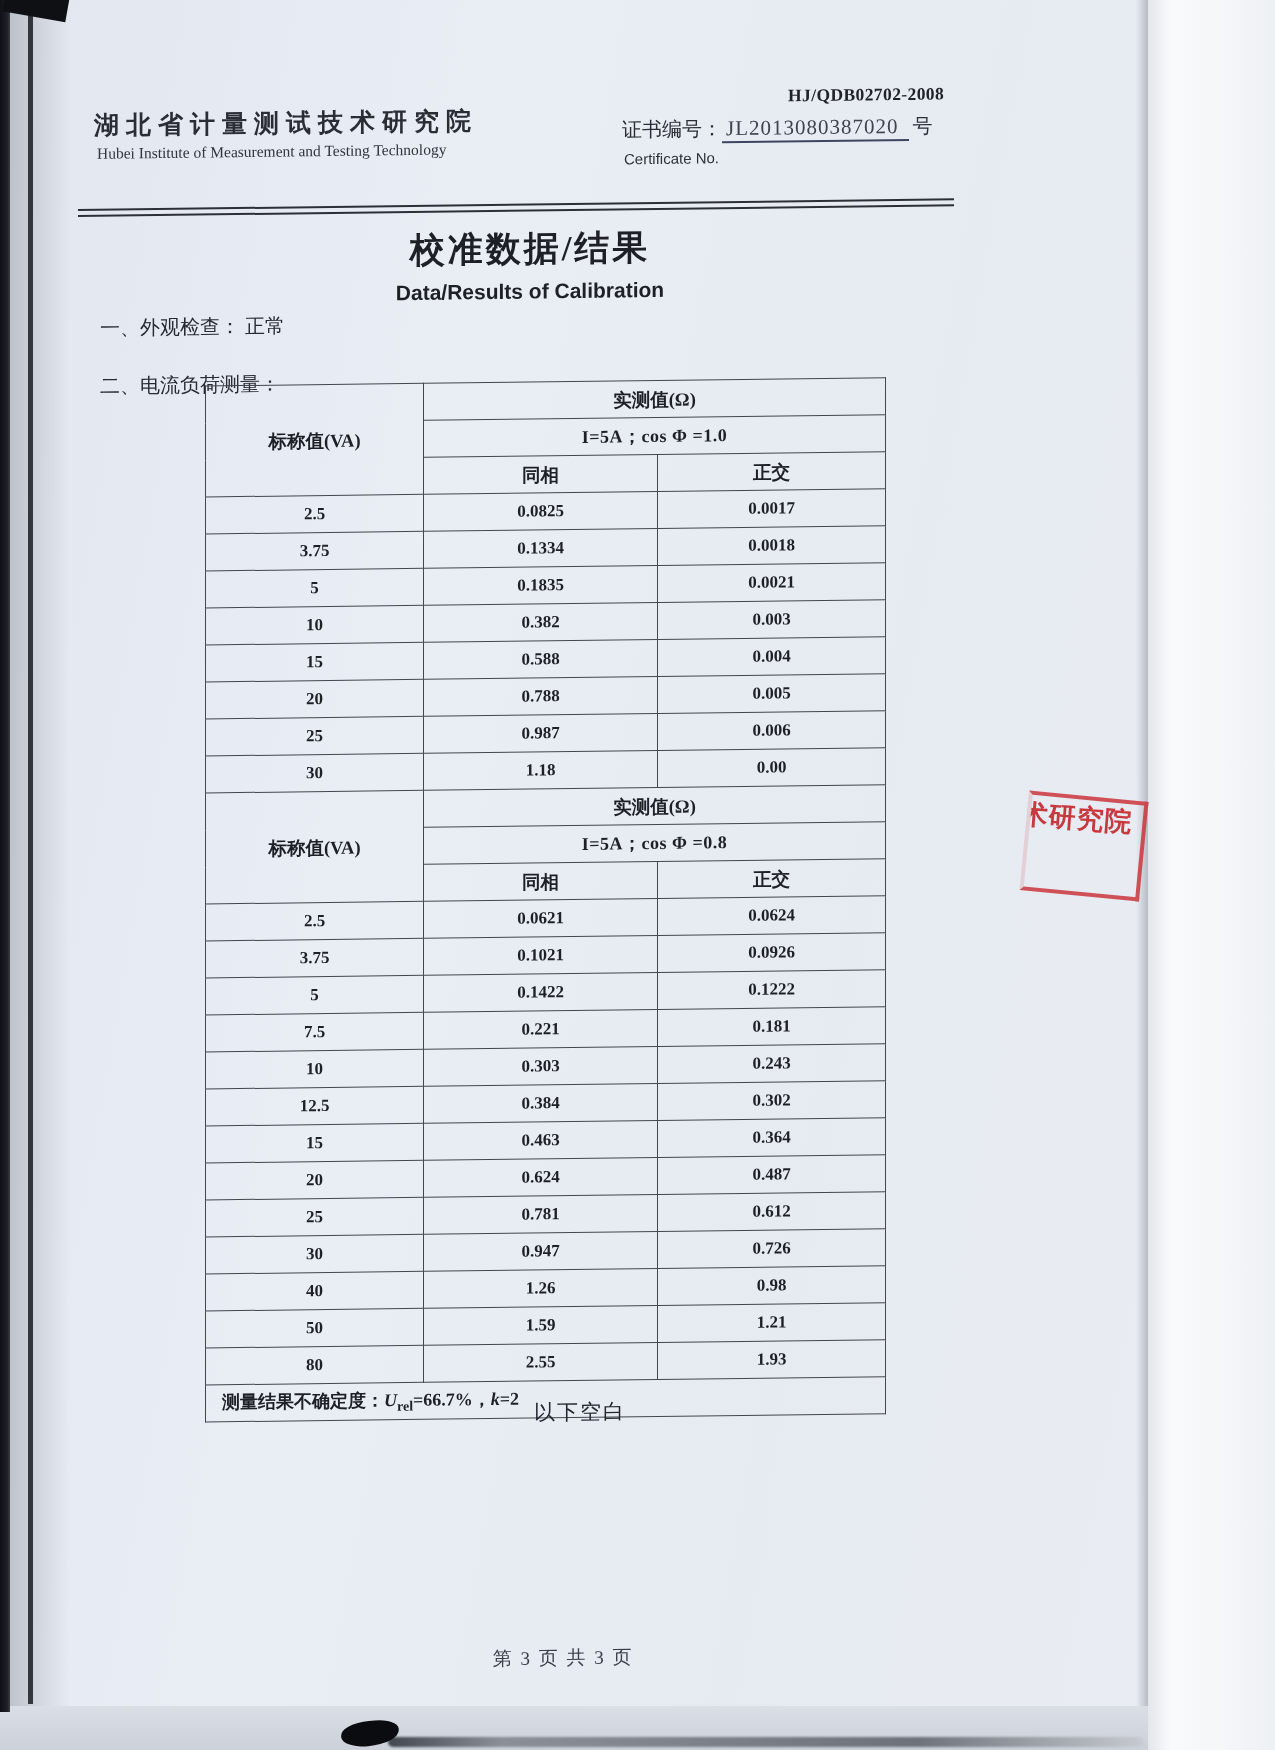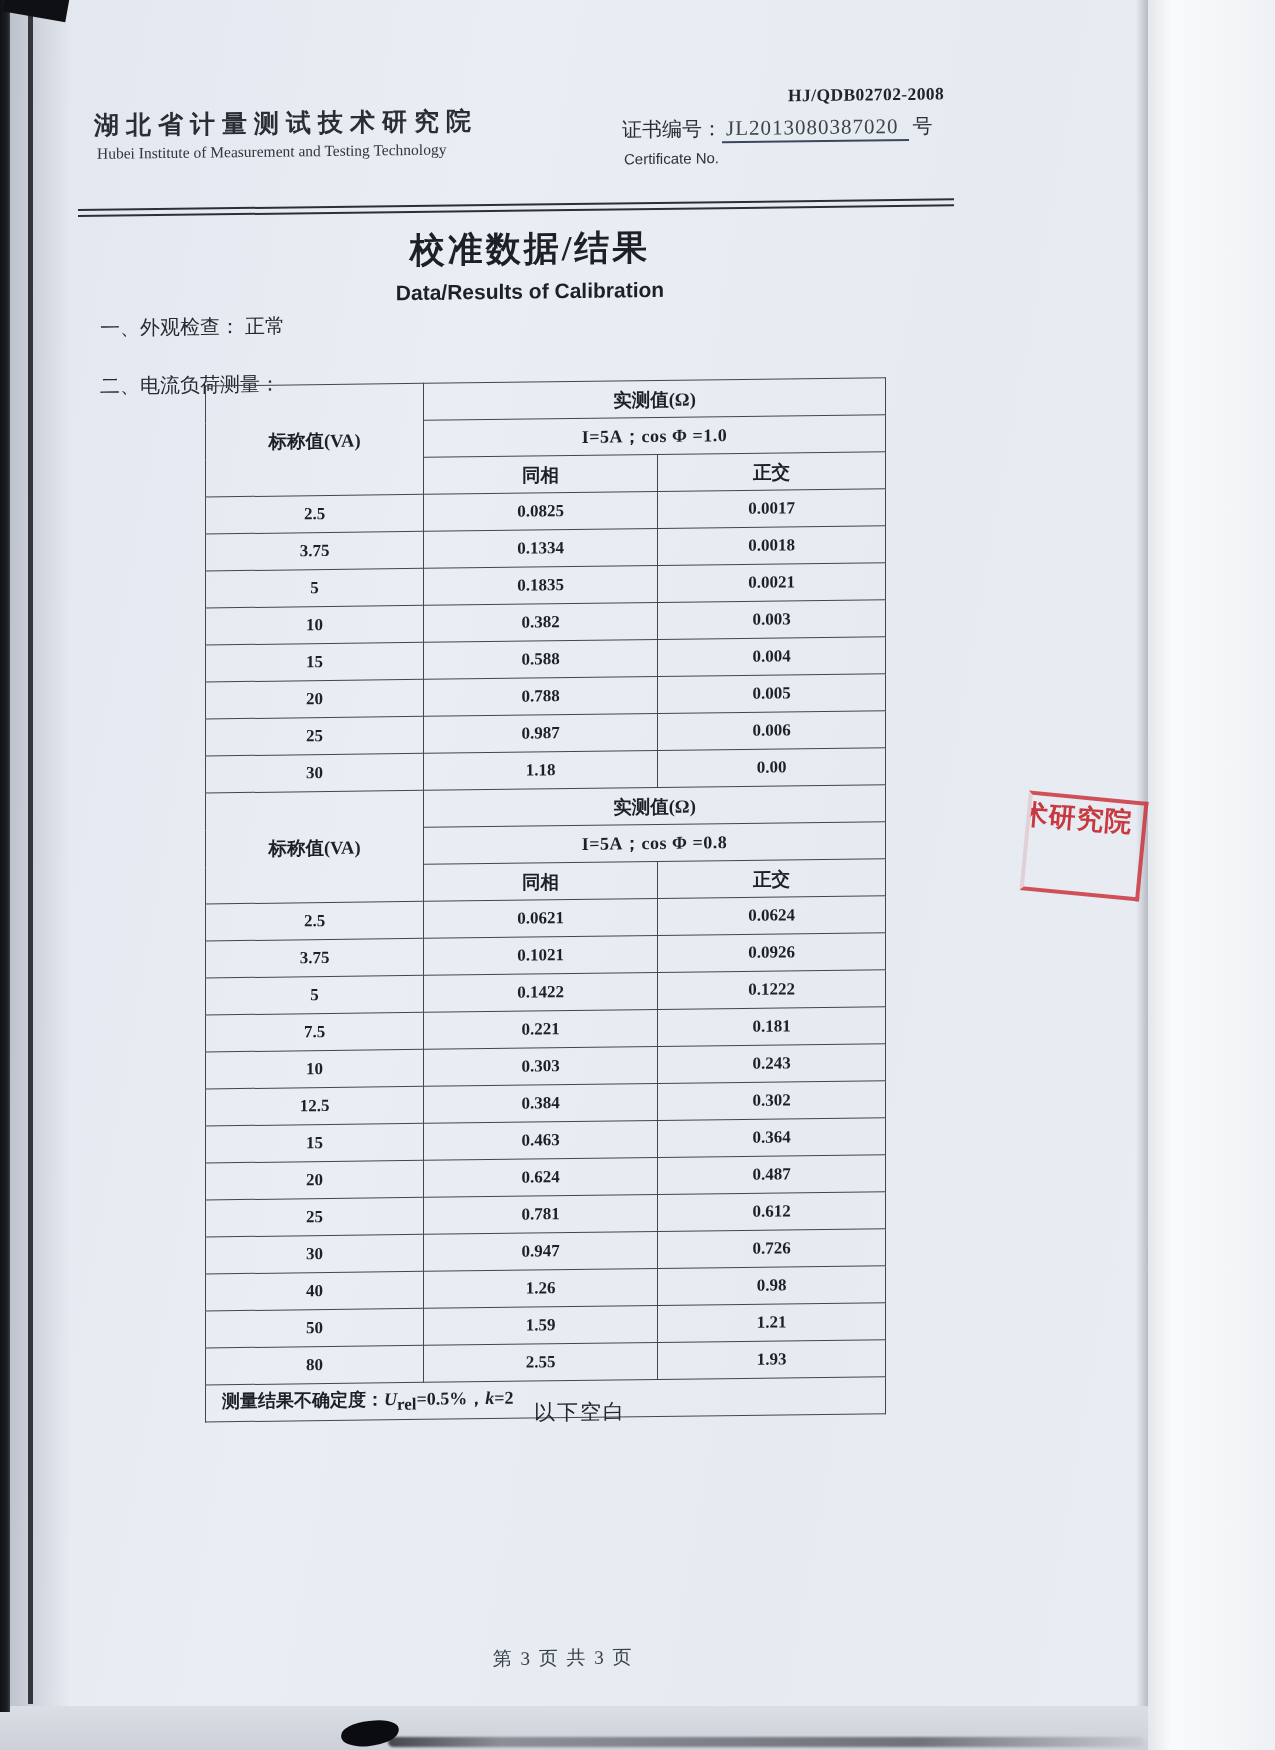--- a/index.html
+++ b/index.html
@@ -51,21 +51,21 @@
   .sec-2{top:374px;}
 
   .cal-table{position:absolute;left:205px;top:388px;border-collapse:collapse;table-layout:fixed;width:680px;
              border:1.5px solid #3f434a;}
   .cal-table td{border:1px solid #43464d;height:36px;text-align:center;padding:0;
                 font-weight:700;font-size:17px;color:#1d2026;}
   .cal-table td.hdr{font-size:18.5px;}
   .cal-table td.cond{font-size:18px;letter-spacing:.5px;}
   .cal-table td.unc{text-align:left;padding-left:16px;font-size:18px;}
   .unc i{font-family:"Liberation Serif",serif;font-style:italic;}
-  .unc sub{font-size:17px;}
+  .unc sub{font-size:14px;}
 
   .below-blank{position:absolute;left:0;top:1405px;width:1160px;text-align:center;
                font-size:21px;color:#24272e;letter-spacing:2px;}
   .page-footer{position:absolute;left:0;top:1652px;width:1126px;text-align:center;
                font-size:19px;color:#3a4049;letter-spacing:2px;}
 
   
   .stamp{position:absolute;left:1024px;top:796px;width:112px;height:92px;
          transform:rotate(5.5deg);border:4px solid rgba(203,47,54,.82);
          border-left-color:rgba(203,47,54,.14);overflow:hidden;z-index:3;}
@@ -236,21 +236,21 @@
           </tr>
           <tr>
             <td>80</td>
             <td>2.55</td>
             <td>1.93</td>
           </tr>
         </tbody>
       <tbody>
         <tr>
           <td class="unc" colspan="3">
-            <span>测量结果不确定度：</span><i>U</i><sub>rel</sub><span>=0.5%，</span><i>k</i><span>=2</span>
+            <span>测量结果不确定度：</span><i>U</i><sub>rel</sub><span>=66.7%，</span><i>k</i><span>=2</span>
           </td>
         </tr>
       </tbody>
     </table>
 
     <div class="below-blank">以下空白</div>
     <div class="page-footer">第 3 页 共 3 页</div>
   </div>
 
   <div class="stamp">

